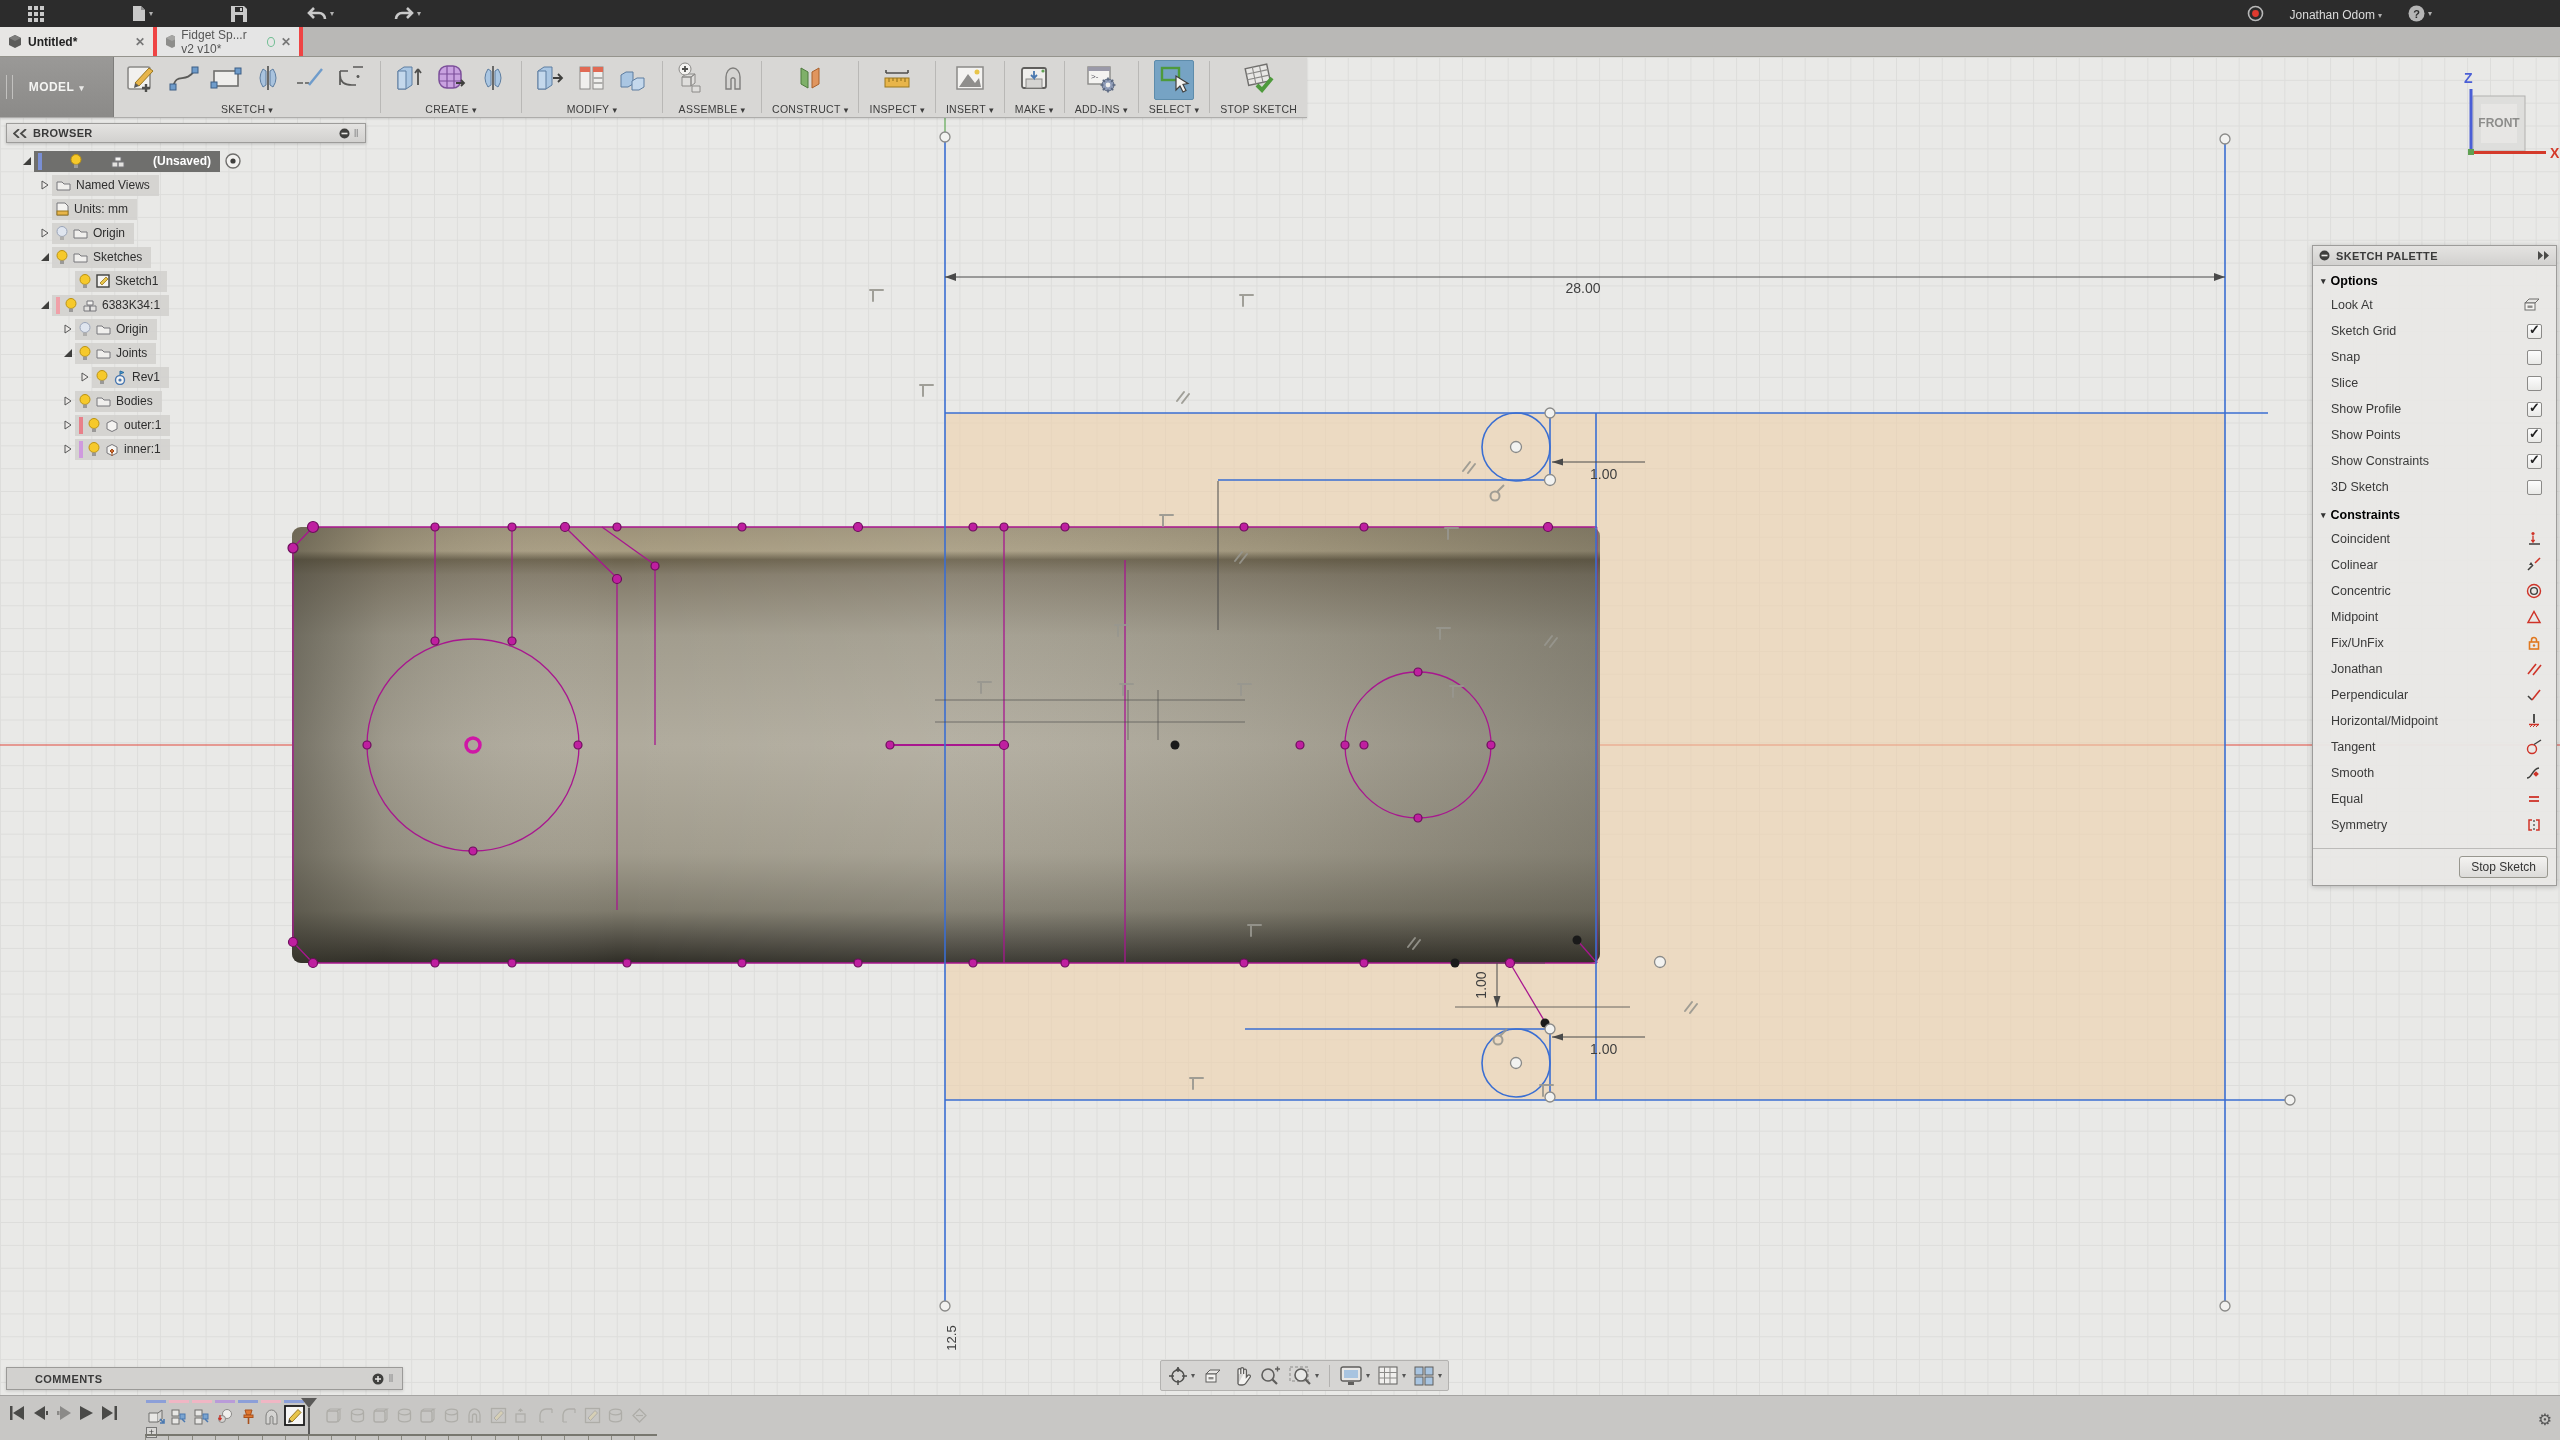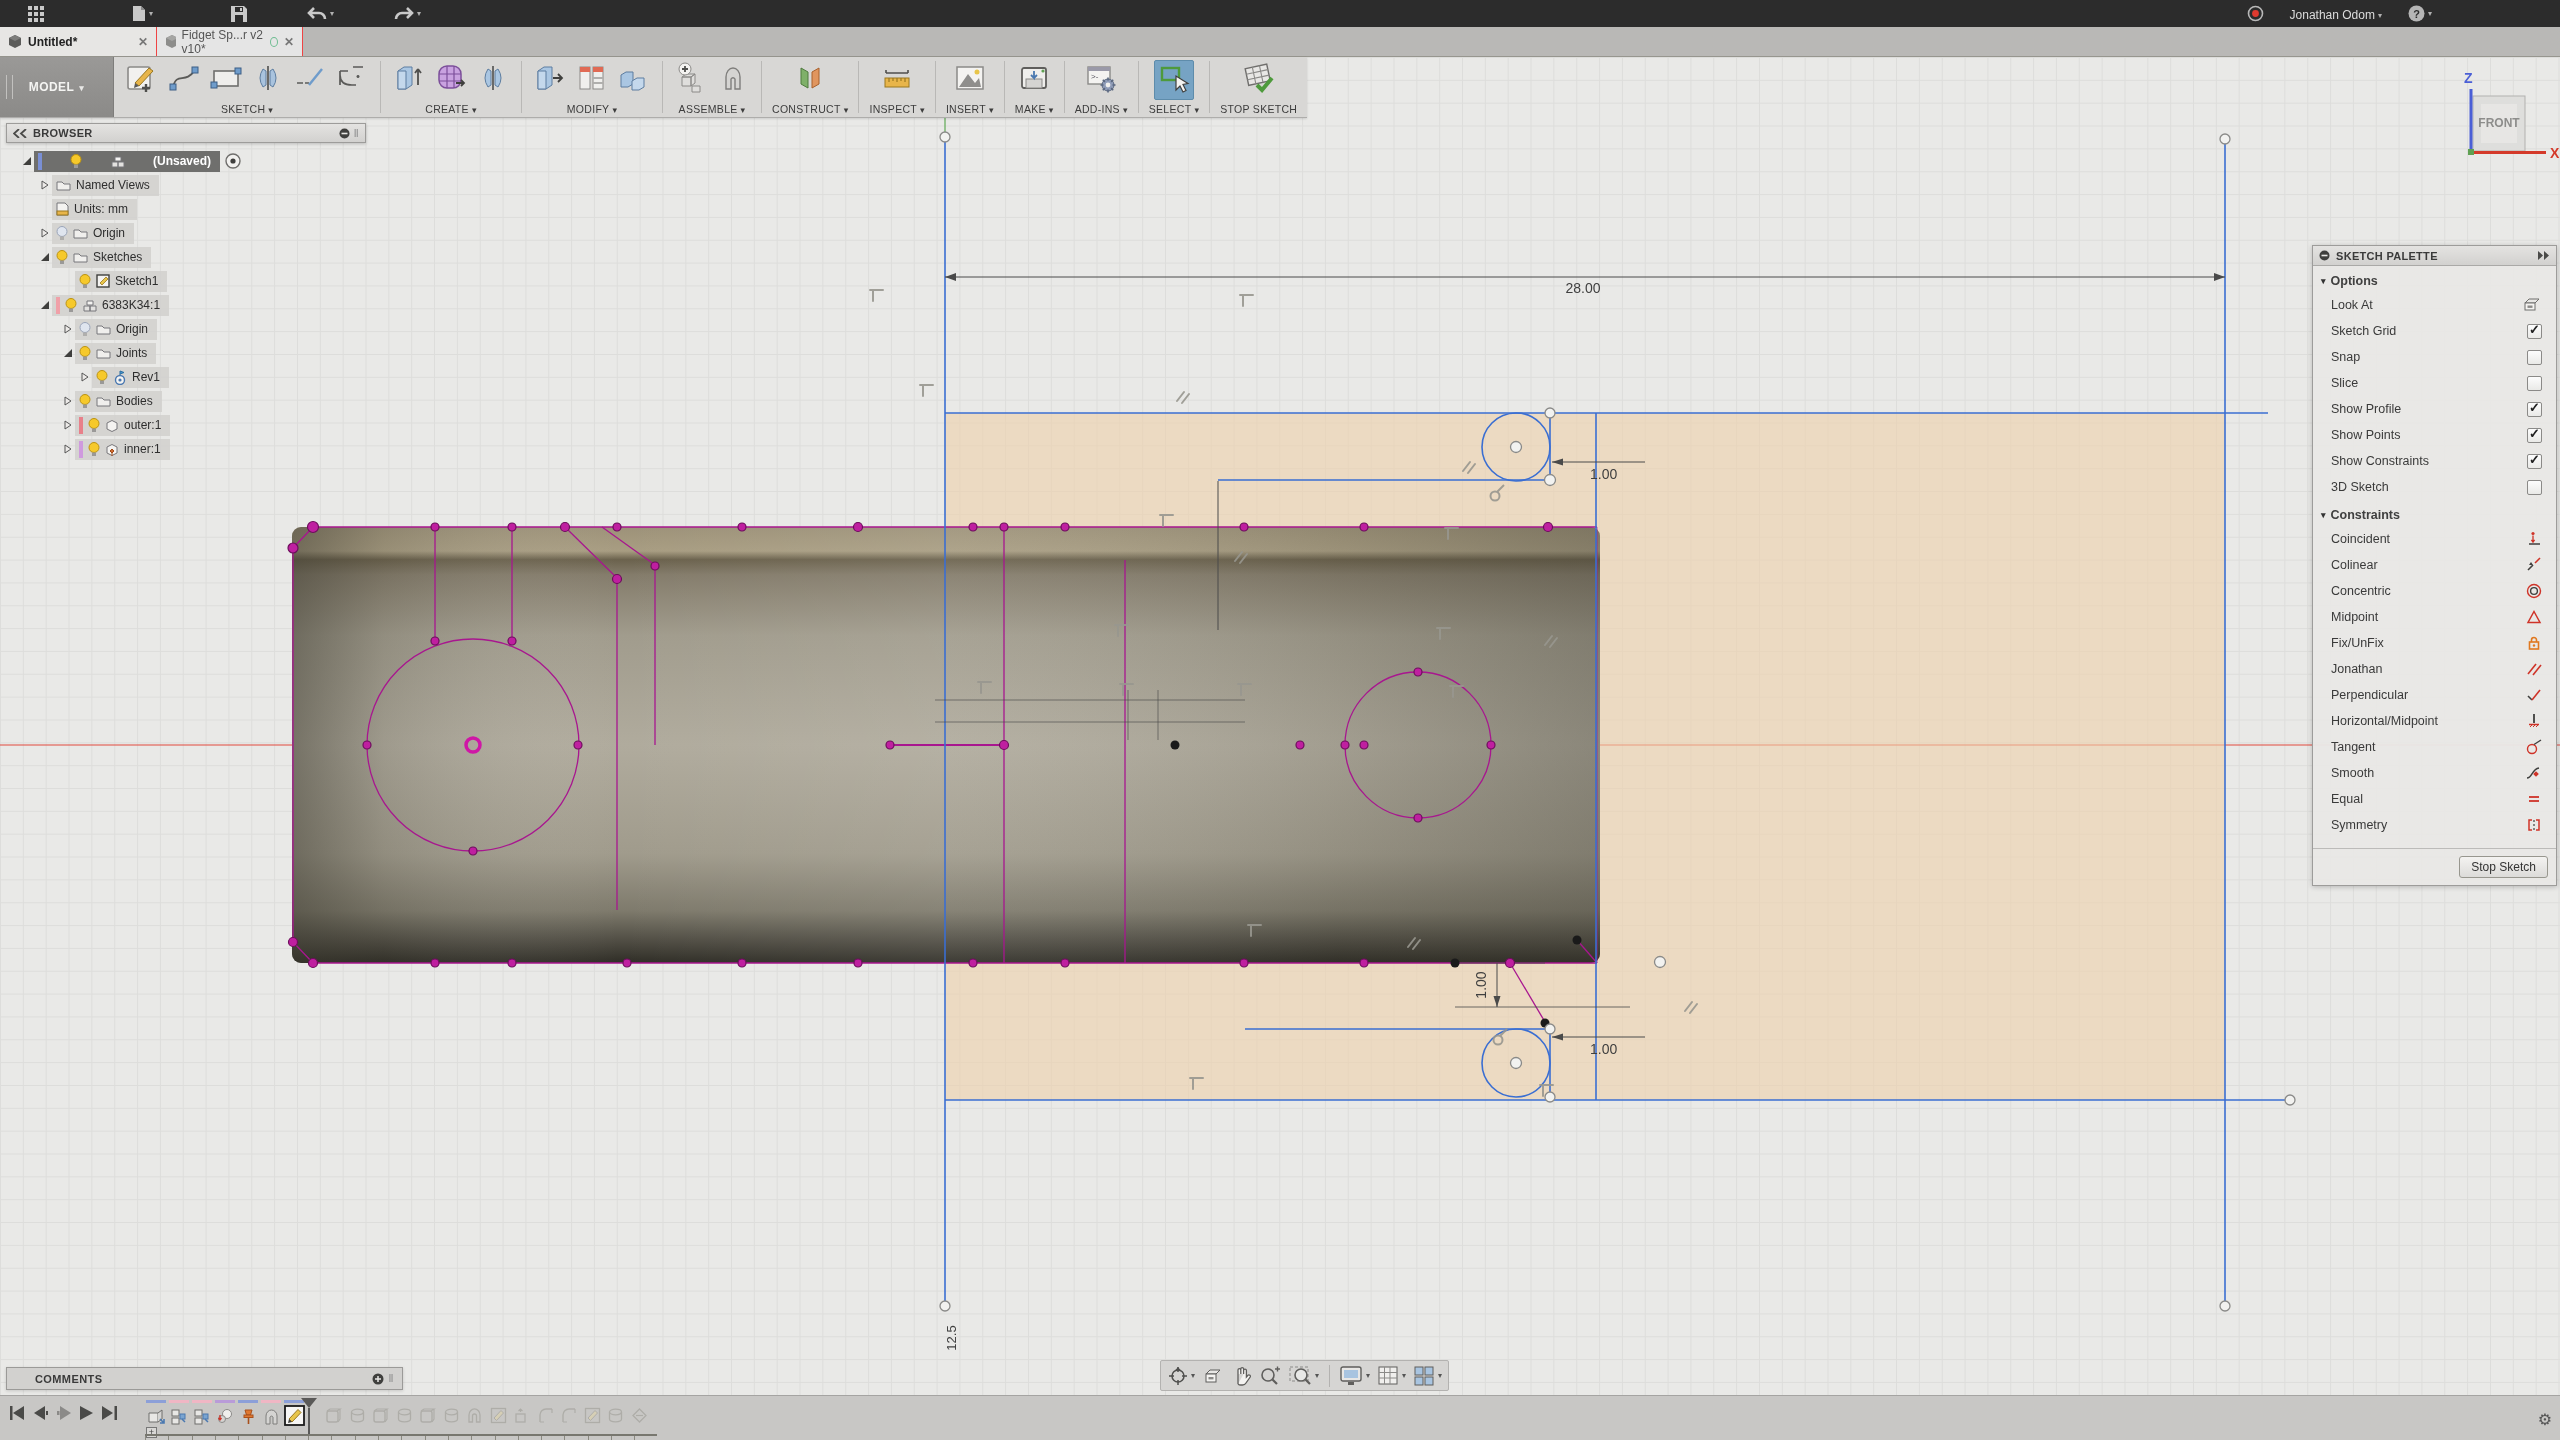--- a/index.html
+++ b/index.html
@@ -9,21 +9,21 @@
   .menubar{position:absolute;top:0;left:0;width:2560px;height:27px;background:#2c2c2c;
     display:flex;align-items:center;color:#c9c9c9;}
   .mb-ic{display:flex;align-items:center;gap:3px;color:#c9c9c9;}
   .mb-ic svg{display:block;}
   .mb-caret{font-size:8px;color:#b0b0b0;}
   .mb-right{margin-left:auto;display:flex;align-items:flex-end;gap:26px;padding-right:128px;}
   .mb-user{font-size:12px;color:#dcdcdc;}
   
   .tabbar{position:absolute;top:27px;left:0;width:2560px;height:30px;background:#b9b8b6;
     border-bottom:1px solid #97968f;display:flex;align-items:stretch;}
-  .tab{display:flex;align-items:center;gap:6px;padding:0 8px;border-right:1px solid #ef4444;
+  .tab{display:flex;align-items:center;gap:6px;padding:0 8px;border-right:4px solid #ef4444;
     font-size:12px;color:#4a4a48;}
   .tab.active{background:#e7e6e4;font-weight:bold;color:#222;width:157px;}
   .tab.inactive{background:#e5e5e5;width:146px;color:#555;}
   .tab .x{font-size:12px;color:#777;font-weight:bold;margin-left:auto;}
   .tab .sync{width:10px;height:10px;border:1.5px solid #6fbd92;border-radius:50%;}
   
   .ws{position:absolute;top:57px;left:0;width:2560px;height:1383px;background-color:#e9e9e7;
     background-image:linear-gradient(to right,#dddddb 1px,transparent 1px),
                      linear-gradient(to bottom,#dddddb 1px,transparent 1px);
     background-size:22.85px 22.85px;}
@@ -61,21 +61,21 @@
   .trow{display:flex;align-items:center;height:24px;}
   .trow .aw{width:14px;display:flex;justify-content:center;}
   .d0{padding-left:14px;} .d1{padding-left:32px;} .d2{padding-left:55px;} .d3{padding-left:72px;}
   .chip{display:flex;align-items:center;gap:5px;background:rgba(209,208,206,.88);height:21px;
     padding:0 9px 0 4px;font-size:12px;color:#2e2e2e;}
   .chip.sel{background:#6f6f6d;color:#fff;font-weight:bold;gap:28px;}
   .cbar{width:4px;height:17px;}
   .radio{margin-left:5px;}
   
   .palette{left:2312px;top:188px;width:245px;}
-  .sec{font-size:12.5px;font-weight:bold;color:#404040;padding:8px 8px 4px;display:flex;gap:5px;align-items:center;}
+  .sec{font-size:12.5px;font-weight:bold;color:#000000;padding:8px 8px 4px;display:flex;gap:5px;align-items:center;}
   .sec::before{content:"▾";font-size:9px;color:#333;}
   .prow{display:flex;align-items:center;height:26px;padding:0 14px 0 18px;font-size:12.5px;color:#3a3a3a;}
   .prow .ctl{margin-left:auto;display:flex;align-items:center;}
   .cb{width:15px;height:15px;border:1px solid #8b8a88;border-radius:2px;background:linear-gradient(#fdfdfd,#e9e9e7);position:relative;}
   .cb.checked::after{content:"✓";position:absolute;left:1px;top:-3px;font-size:13px;font-weight:bold;color:#222;}
   .pal-foot{border-top:1px solid #bcbbb9;margin-top:10px;padding:7px 8px;display:flex;justify-content:flex-end;}
   .btn{font-size:12px;color:#333;background:linear-gradient(#f4f3f1,#dcdbd9);border:1px solid #98978f;
     border-radius:3px;padding:3px 11px;}
   
   .viewcube{position:absolute;left:2450px;top:8px;z-index:15;}

